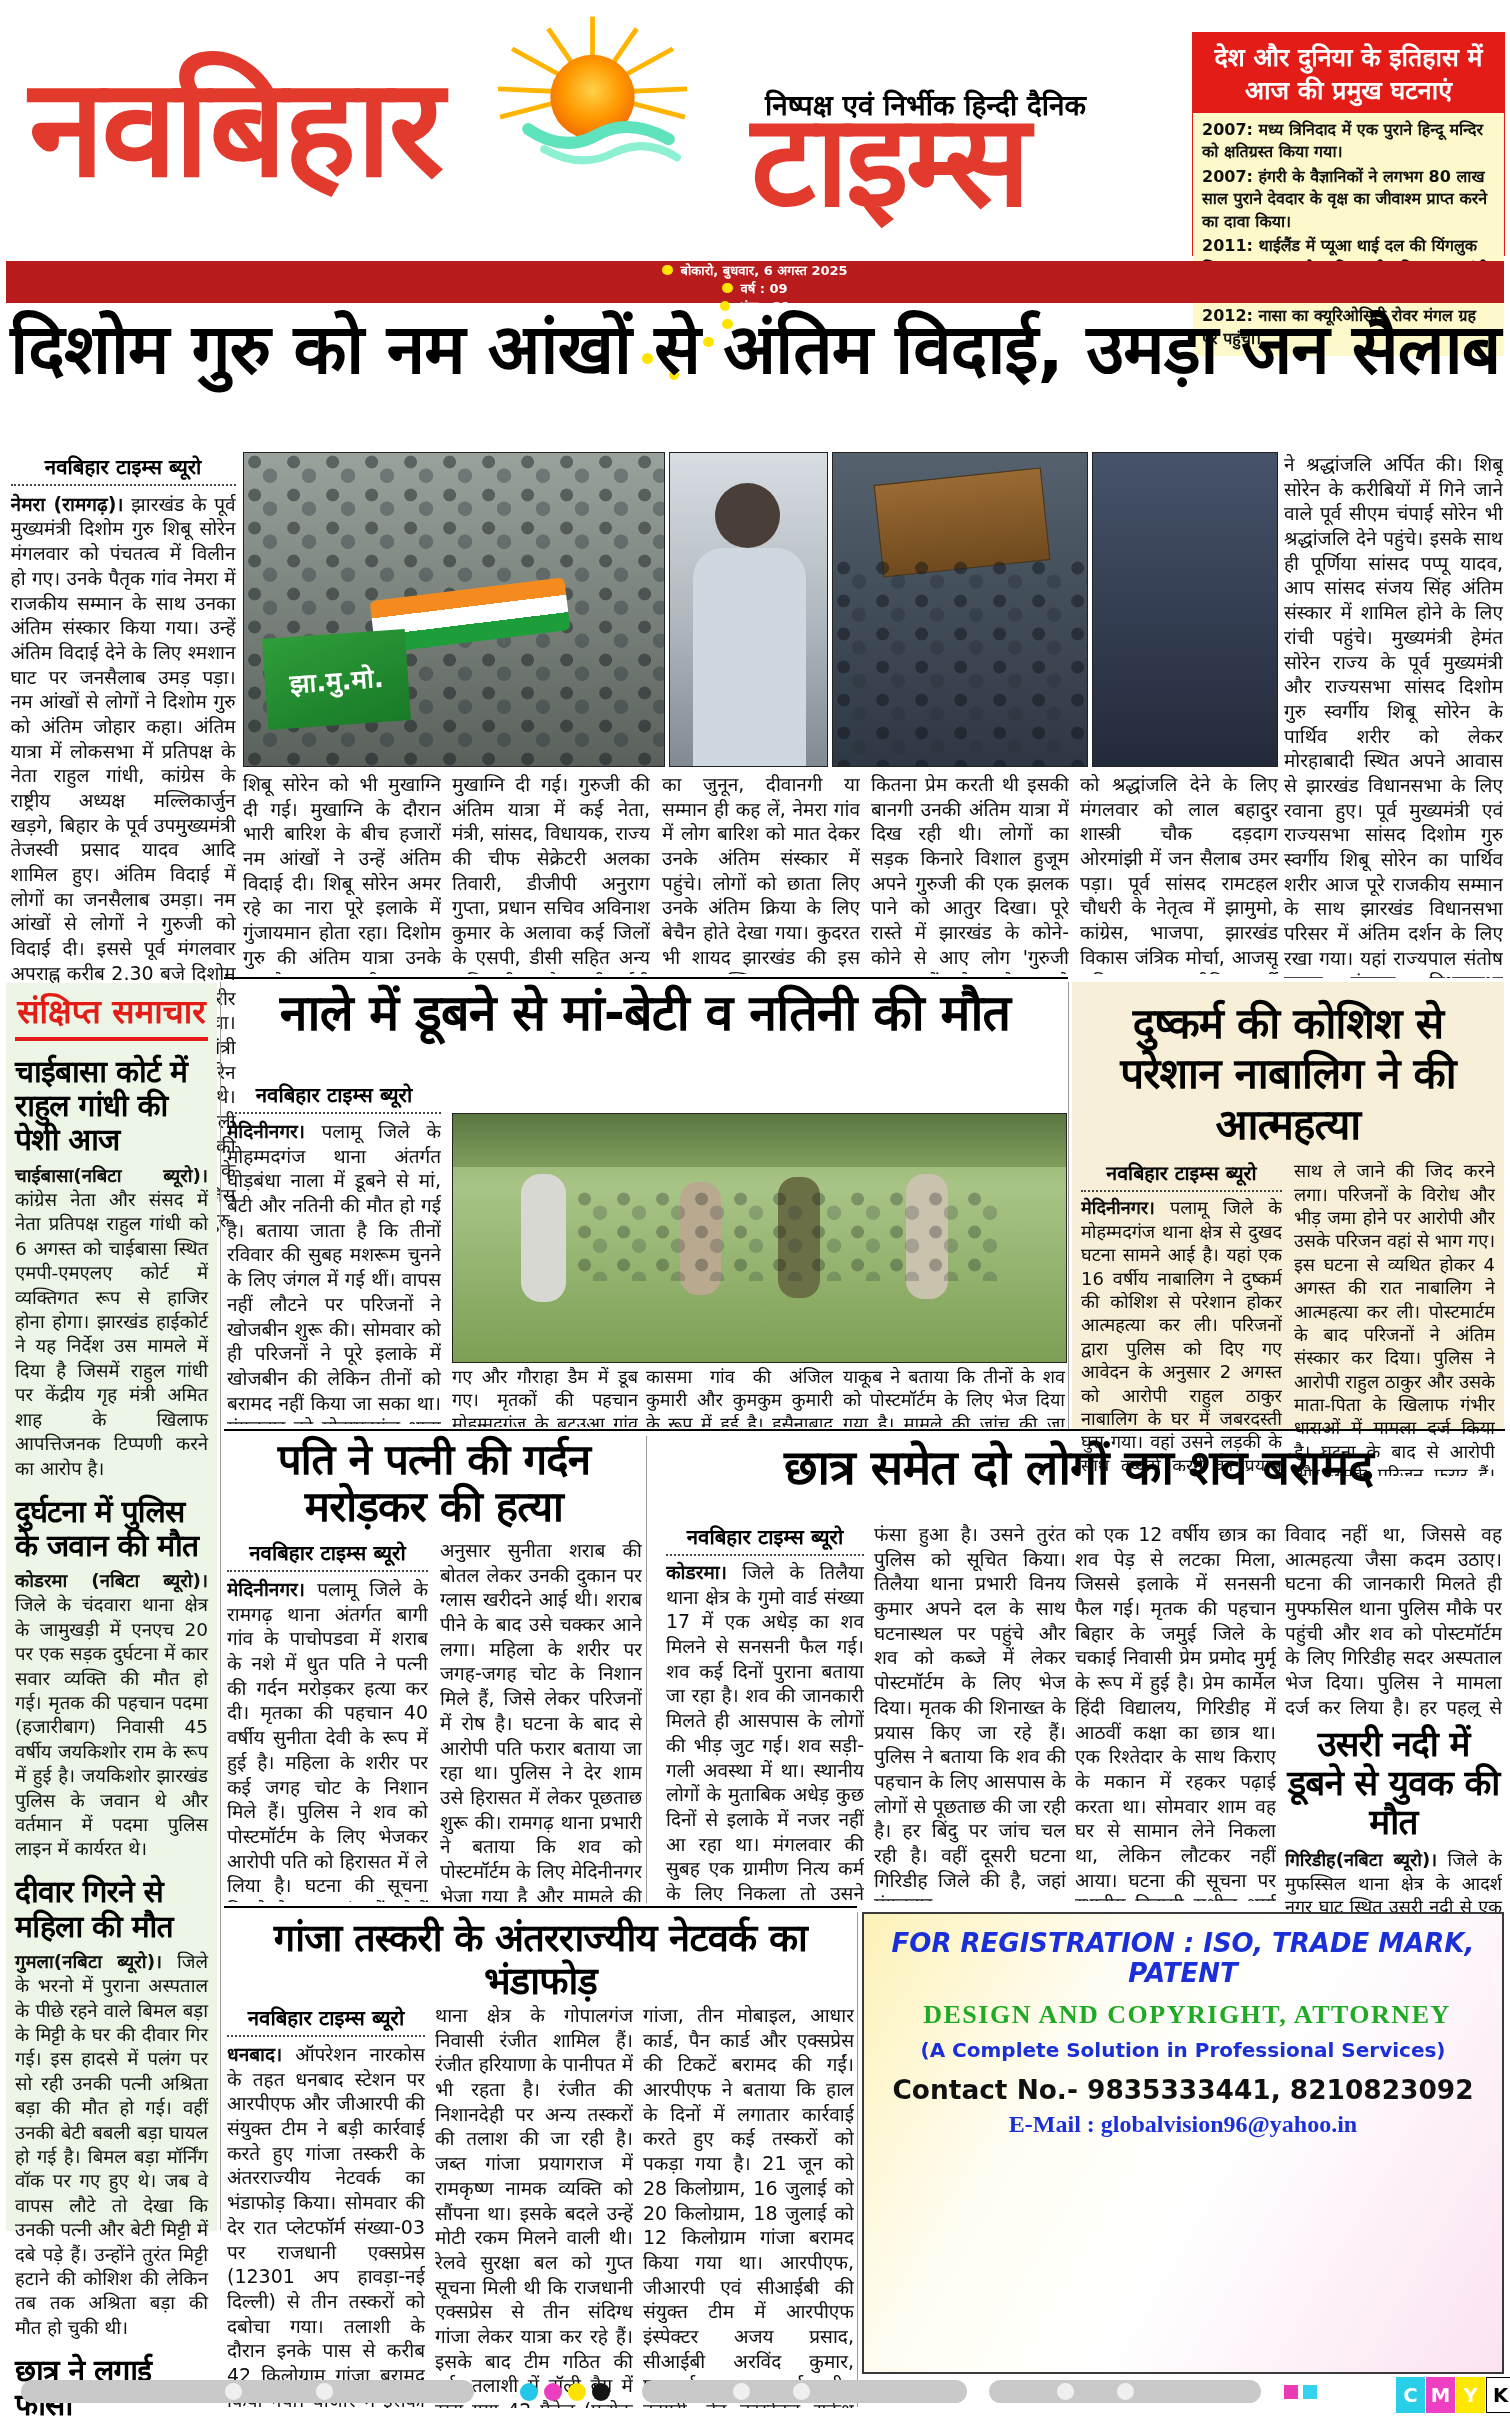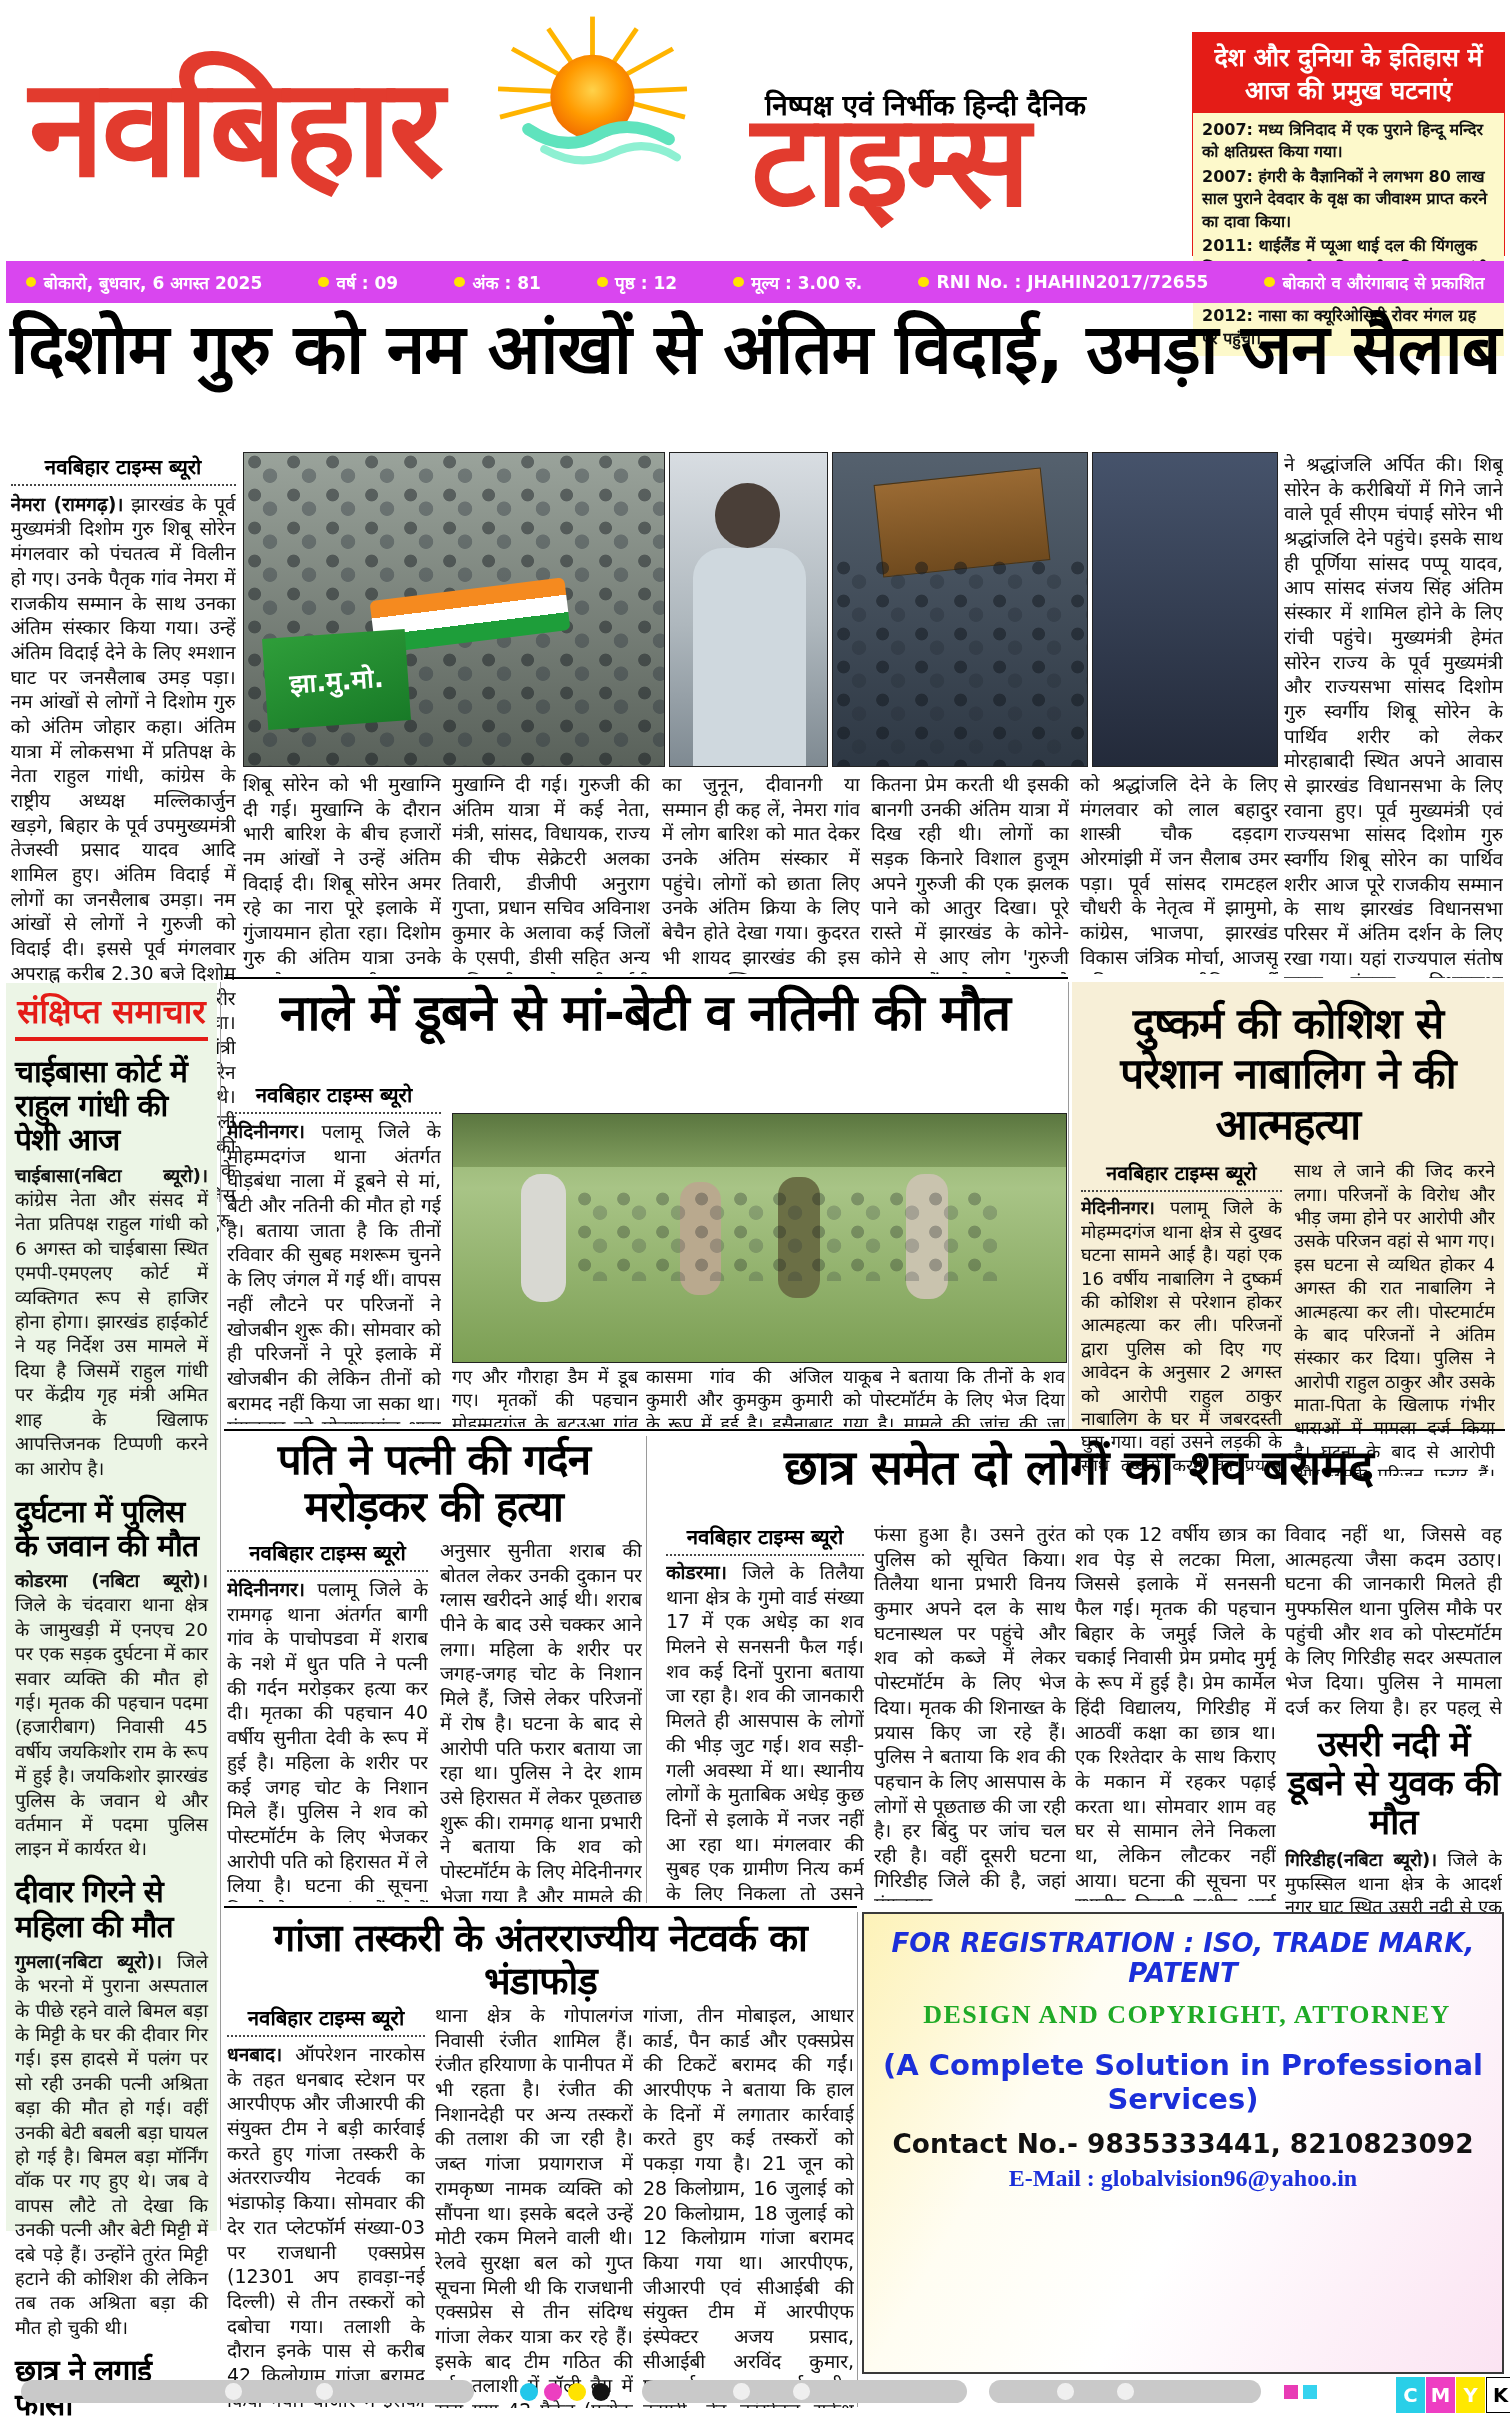--- a/index.html
+++ b/index.html
@@ -8,22 +8,22 @@
   .abs{position:absolute;}
   
   .logo-word{color:#e23b2e;font-weight:800;line-height:1;letter-spacing:-3px;white-space:nowrap;}
   .tagline{font-weight:800;color:#000;text-align:center;}
   .hb{border:0.8px solid #e41c17;}
   .hb-head{background:#e41c17;color:#fff;font-weight:800;text-align:center;font-size:25px;line-height:1.32;padding:7.6px 7.6px 6px;}
   .hb-body{background:#fdf9cb;padding:6px 9px 4.5px;font-size:16px;line-height:1.42;font-weight:600;text-align:left;}
   .hb-body .ev{margin-bottom:1.5px;}
   .hb-body b{font-weight:800;}
   
-  .datebar{background:#d946ef;color:#fff;display:flex;align-items:center;justify-content:space-between;
-           padding:0 19.6px;font-size:17px;font-weight:700;white-space:nowrap;}
+  .datebar{background:#b91c1c;color:#fff;display:flex;align-items:center;justify-content:space-between;
+           padding:0 19.6px;font-size:13px;font-weight:700;white-space:nowrap;flex-direction:column;}
   .db-item{display:flex;align-items:center;}
   .db-dot{width:10.6px;height:10.6px;border-radius:50%;background:#ffe400;margin-right:7.6px;flex:0 0 auto;}
   
   .hl{font-weight:800;color:#000;text-align:center;line-height:1.12;letter-spacing:-0.8px;}
   .byline{font-weight:800;text-align:center;font-size:20.4px;border-bottom:2.3px dotted #444;padding-bottom:3.8px;color:#000;}
   .body-text{font-size:19px;line-height:1.30;text-align:justify;font-weight:500;color:#0d0d0d;overflow:hidden;}
   .body-text b{font-weight:800;}
   .sm{font-size:18px;}
   
   .photo{overflow:hidden;border:0.8px solid #222;}
@@ -42,21 +42,21 @@
   .hrule{background:#000;height:1.5px;}
   .vrule{background:#9a9a9a;width:0.8px;}
   
   .cream{background:#f7efd7;box-sizing:border-box;padding:14px 9px;}
   
   .ad{border:2.3px solid #3a3a3a;box-sizing:border-box;text-align:center;
       background:linear-gradient(120deg,#fdf2b8 0%,#fffdf2 30%,#ffffff 55%,#fbe3f2 100%);}
   .ad-line1{font-size:26px;font-style:italic;font-weight:800;color:#1b2fd9;margin-top:13.6px;}
   .ad-line2{font-size:26px;font-weight:700;color:#1faa26;letter-spacing:1.5px;margin-top:12px;font-family:"Liberation Serif",serif;padding-left:8px;}
   .ad-title{font-size:71px;font-weight:900;color:#b50d0d;letter-spacing:0.8px;margin-top:3px;line-height:1.05;}
-  .ad-sub{font-size:29px;font-weight:800;color:#1b2fd9;margin-top:18px;}
+  .ad-sub{font-size:20px;font-weight:800;color:#1b2fd9;margin-top:8px;}
   .ad-box{width:483px;margin:12px auto 0;background:#ffec00;border:3px solid #e02020;border-radius:32px;padding:9px 15px;}
   .ad-box-label{font-size:22px;font-style:italic;font-weight:800;color:#111;}
   .ad-box-l1{font-size:28px;font-weight:800;color:#1b2fd9;margin-top:4.5px;}
   .ad-box-l2{font-size:26px;font-weight:800;color:#1b2fd9;margin-top:3px;}
   .ad-box-l2 .big{font-size:31px;}
   .ad-cmd{font-size:21px;margin-top:6px;}
   .ad-cmd .lbl{font-style:italic;font-weight:800;color:#111;}
   .ad-cmd .val{font-weight:800;color:#c21111;}
   .ad-contact{font-size:26.4px;font-weight:800;color:#111;margin-top:12px;}
   .ad-email{font-size:24px;font-weight:800;color:#1b2fd9;margin-top:6px;font-family:"Liberation Serif",serif;}

